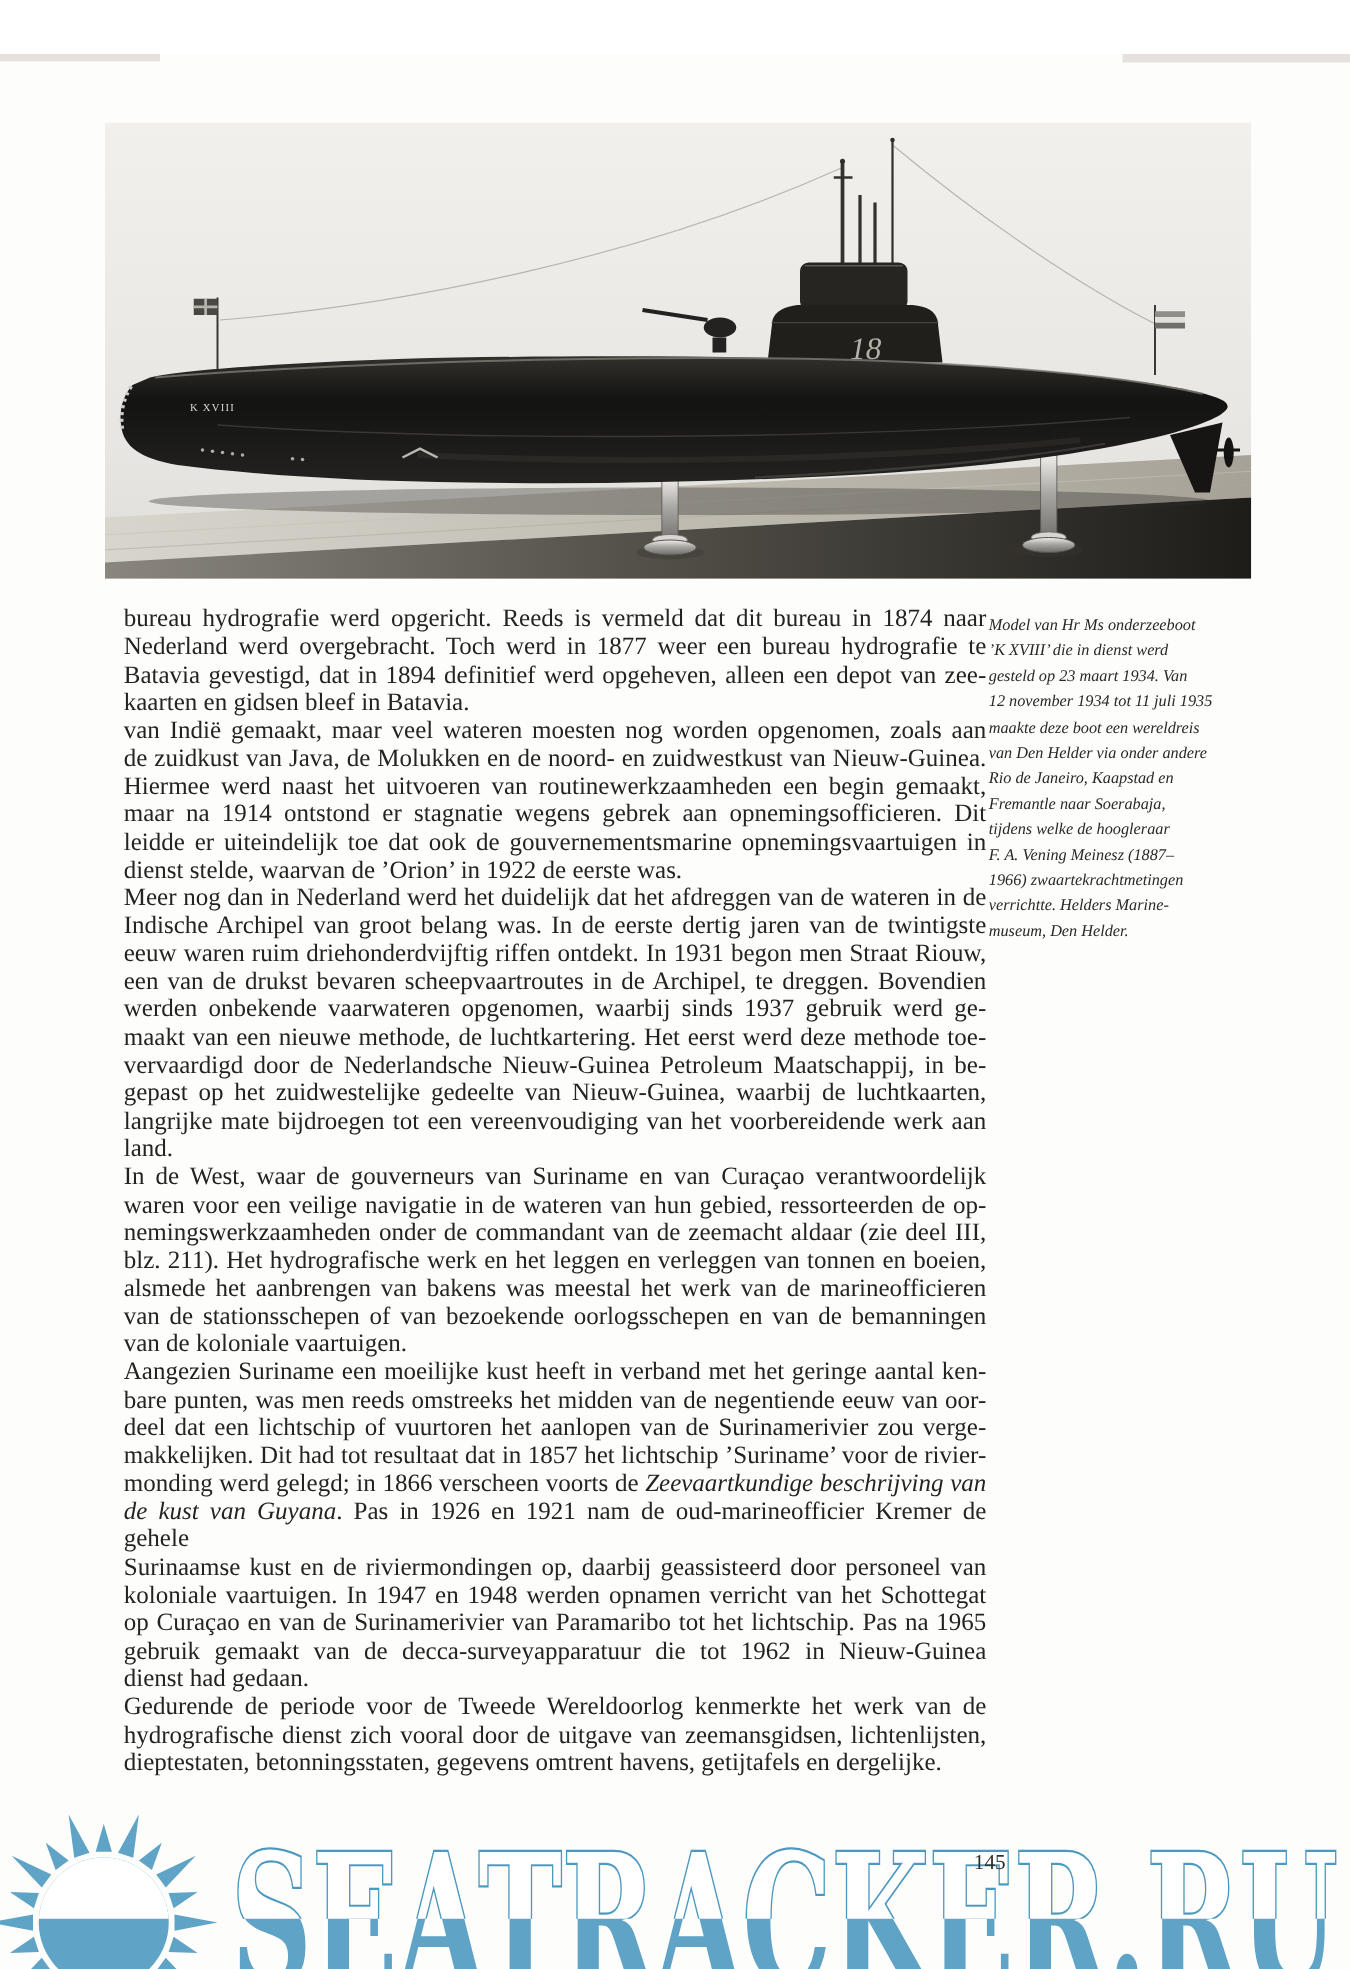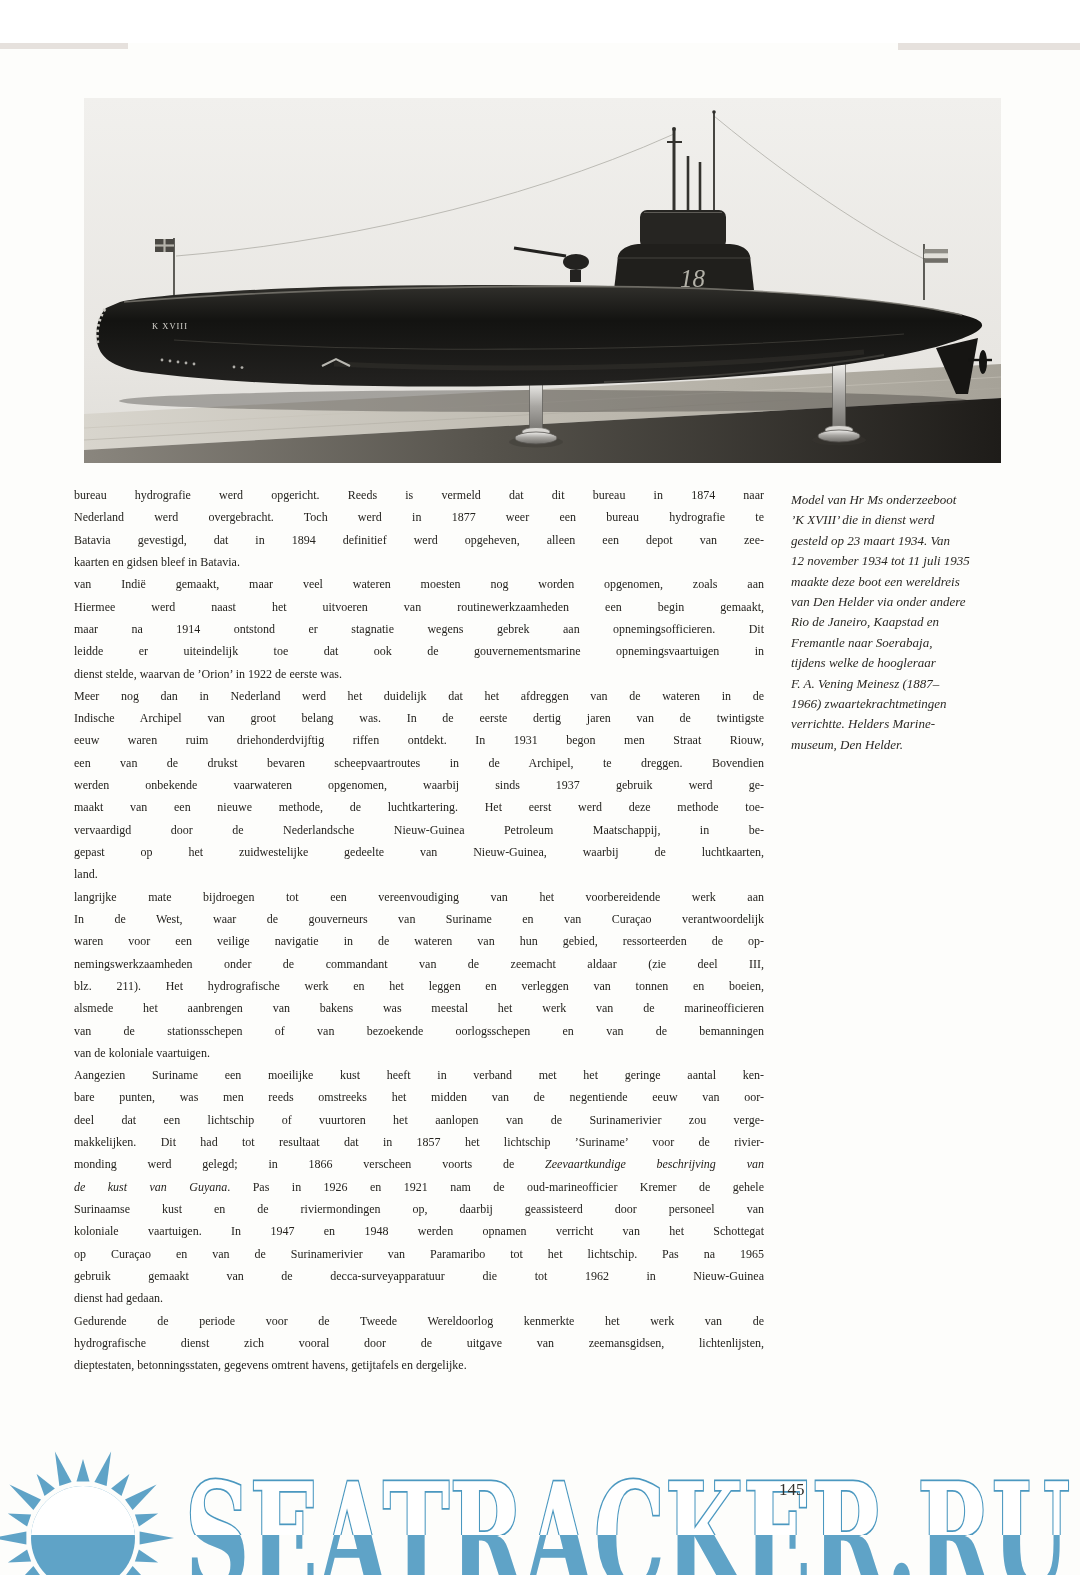--- a/index.html
+++ b/index.html
@@ -2,21 +2,21 @@
 <html><head>
 <meta charset="utf-8">
 <style>
   html,body{margin:0;padding:0;background:#ffffff;}
   .page{position:relative;width:1080px;height:1548px;background:#fdfdfb;overflow:hidden;
         font-family:"Liberation Serif",serif;color:#25231f;margin-top:43px;}
   .top-smudge{position:absolute;top:0;background:#ddd7d3;opacity:.75;}
   .top-smudge.left{left:0;width:128px;height:6px;}
   .top-smudge.right{left:898px;width:182px;height:7px;}
   .photo{position:absolute;left:84px;top:55px;width:917px;height:365px;}
-  .main-text{position:absolute;left:74px;top:441px;width:690px;font-size:12px;line-height:22.32px;}
+  .main-text{position:absolute;left:99px;top:441px;width:690px;font-size:20px;line-height:22.32px;}
   .line{text-align:justify;text-align-last:justify;}
   .line.para-last{text-align-last:left;}
   .caption{position:absolute;left:791px;top:447px;width:222px;font-size:13px;line-height:20.4px;
            font-style:italic;color:#2a2824;}
   .page-number{position:absolute;left:779px;top:1437px;font-size:17px;color:#312f2a;z-index:3;}
   .watermark{position:absolute;left:0;top:1395px;width:1080px;height:180px;z-index:2;}
   .wm-text{font-family:"DejaVu Serif",serif;font-weight:700;font-size:146px;}
   .photo text{font-family:"Liberation Serif",serif;}
 </style>
 </head>
@@ -152,34 +152,35 @@
       <text x="68" y="231" font-size="8.5" letter-spacing="1" fill="#d8d6d0">K XVIII</text>
     </g>
   </svg>
 
   <div class="main-text" id="main-text">
       <div class="line"><span>bureau hydrografie werd opgericht. Reeds is vermeld dat dit bureau in 1874 naar</span></div>
       <div class="line"><span>Nederland werd overgebracht. Toch werd in 1877 weer een bureau hydrografie te</span></div>
       <div class="line"><span>Batavia gevestigd, dat in 1894 definitief werd opgeheven, alleen een depot van zee-</span></div>
       <div class="line para-last"><span>kaarten en gidsen bleef in Batavia.</span></div>
       <div class="line"><span>van Indië gemaakt, maar veel wateren moesten nog worden opgenomen, zoals aan</span></div>
+      <div class="line"><span>de zuidkust van Java, de Molukken en de noord- en zuidwestkust van Nieuw-Guinea.</span></div>
       <div class="line"><span>Hiermee werd naast het uitvoeren van routinewerkzaamheden een begin gemaakt,</span></div>
       <div class="line"><span>maar na 1914 ontstond er stagnatie wegens gebrek aan opnemingsofficieren. Dit</span></div>
       <div class="line"><span>leidde er uiteindelijk toe dat ook de gouvernementsmarine opnemingsvaartuigen in</span></div>
       <div class="line para-last"><span>dienst stelde, waarvan de ’Orion’ in 1922 de eerste was.</span></div>
       <div class="line"><span>Meer nog dan in Nederland werd het duidelijk dat het afdreggen van de wateren in de</span></div>
       <div class="line"><span>Indische Archipel van groot belang was. In de eerste dertig jaren van de twintigste</span></div>
       <div class="line"><span>eeuw waren ruim driehonderdvijftig riffen ontdekt. In 1931 begon men Straat Riouw,</span></div>
       <div class="line"><span>een van de drukst bevaren scheepvaartroutes in de Archipel, te dreggen. Bovendien</span></div>
       <div class="line"><span>werden onbekende vaarwateren opgenomen, waarbij sinds 1937 gebruik werd ge-</span></div>
       <div class="line"><span>maakt van een nieuwe methode, de luchtkartering. Het eerst werd deze methode toe-</span></div>
       <div class="line"><span>vervaardigd door de Nederlandsche Nieuw-Guinea Petroleum Maatschappij, in be-</span></div>
       <div class="line"><span>gepast op het zuidwestelijke gedeelte van Nieuw-Guinea, waarbij de luchtkaarten,</span></div>
+      <div class="line"><span>langrijke mate bijdroegen tot een vereenvoudiging van het voorbereidende werk aan</span></div>
       <div class="line para-last"><span>land.</span></div>
-      <div class="line"><span>langrijke mate bijdroegen tot een vereenvoudiging van het voorbereidende werk aan</span></div>
       <div class="line"><span>In de West, waar de gouverneurs van Suriname en van Curaçao verantwoordelijk</span></div>
       <div class="line"><span>waren voor een veilige navigatie in de wateren van hun gebied, ressorteerden de op-</span></div>
       <div class="line"><span>nemingswerkzaamheden onder de commandant van de zeemacht aldaar (zie deel III,</span></div>
       <div class="line"><span>blz. 211). Het hydrografische werk en het leggen en verleggen van tonnen en boeien,</span></div>
       <div class="line"><span>alsmede het aanbrengen van bakens was meestal het werk van de marineofficieren</span></div>
       <div class="line"><span>van de stationsschepen of van bezoekende oorlogsschepen en van de bemanningen</span></div>
       <div class="line para-last"><span>van de koloniale vaartuigen.</span></div>
       <div class="line"><span>Aangezien Suriname een moeilijke kust heeft in verband met het geringe aantal ken-</span></div>
       <div class="line"><span>bare punten, was men reeds omstreeks het midden van de negentiende eeuw van oor-</span></div>
       <div class="line"><span>deel dat een lichtschip of vuurtoren het aanlopen van de Surinamerivier zou verge-</span></div>

